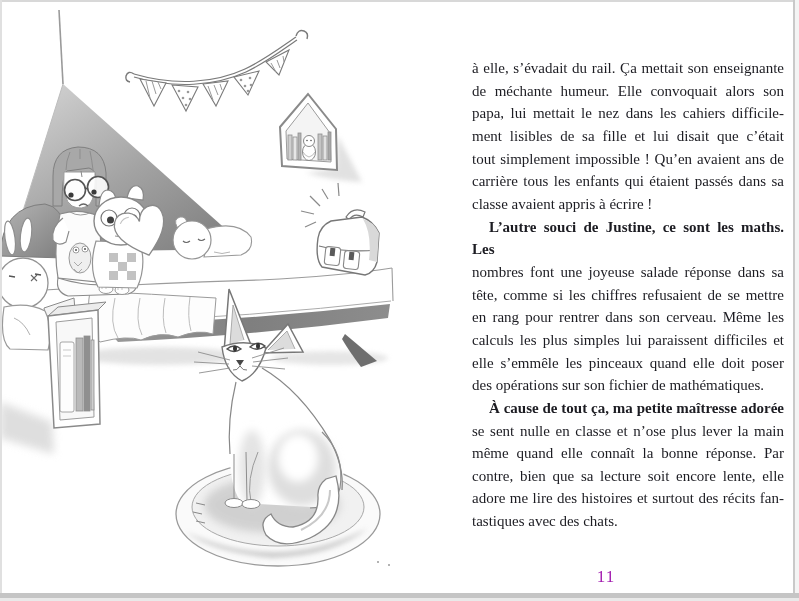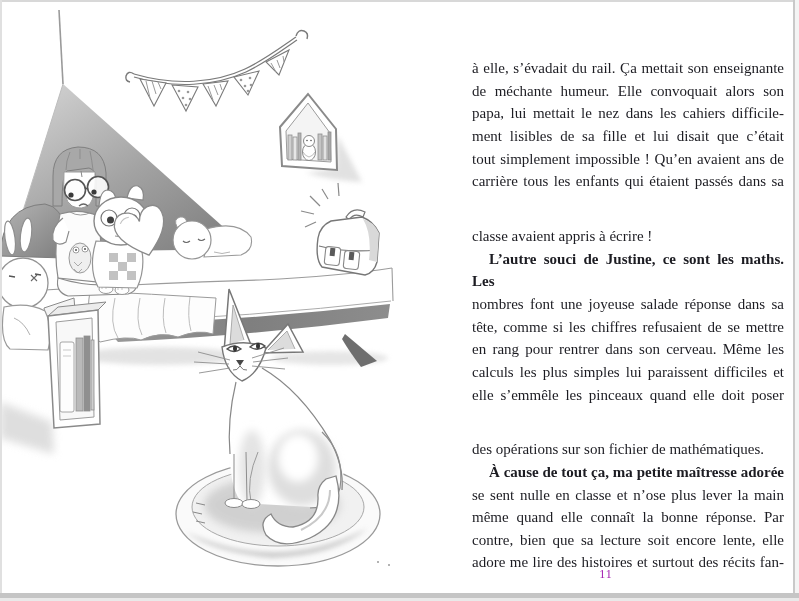--- a/index.html
+++ b/index.html
@@ -19,26 +19,26 @@
   .illustration{position:absolute;left:0;top:0;width:440px;height:601px;}
 
   .text-col{
     position:absolute;left:472px;top:57px;width:312px;
     font-size:15px;line-height:22.65px;color:#1c1c22;
     hyphens:none;
   }
   .line{
     text-align:justify;text-align-last:justify;white-space:normal;
   }
-  .line.end{text-align-last:left;margin-top:32px;}
+  .line.end{text-align-last:left;}
   .line.ind{text-indent:17px;font-weight:bold;}
 
   .folio{
     position:absolute;left:456px;top:567px;width:300px;
-    text-align:center;font-size:12px;letter-spacing:1px;color:#a21caf;
+    text-align:center;font-size:17px;letter-spacing:1px;color:#a21caf;
   }
 </style>
 </head>
 <body>
 
 <div class="illustration" role="img" aria-label="Pencil drawing of a child’s bedroom: a girl with round glasses sits on her bed among plush toys under a pennant garland, a house-shaped shelf on the wall, a school satchel on the bed, and a Siamese cat sitting on a round cushion in the foreground">
 <svg width="440" height="601" viewBox="0 0 440 601" xmlns="http://www.w3.org/2000/svg">
   <defs>
     <linearGradient id="wallGrad" x1="0" y1="0" x2="0.9" y2="1">
       <stop offset="0" stop-color="#d8d8d8"></stop>

